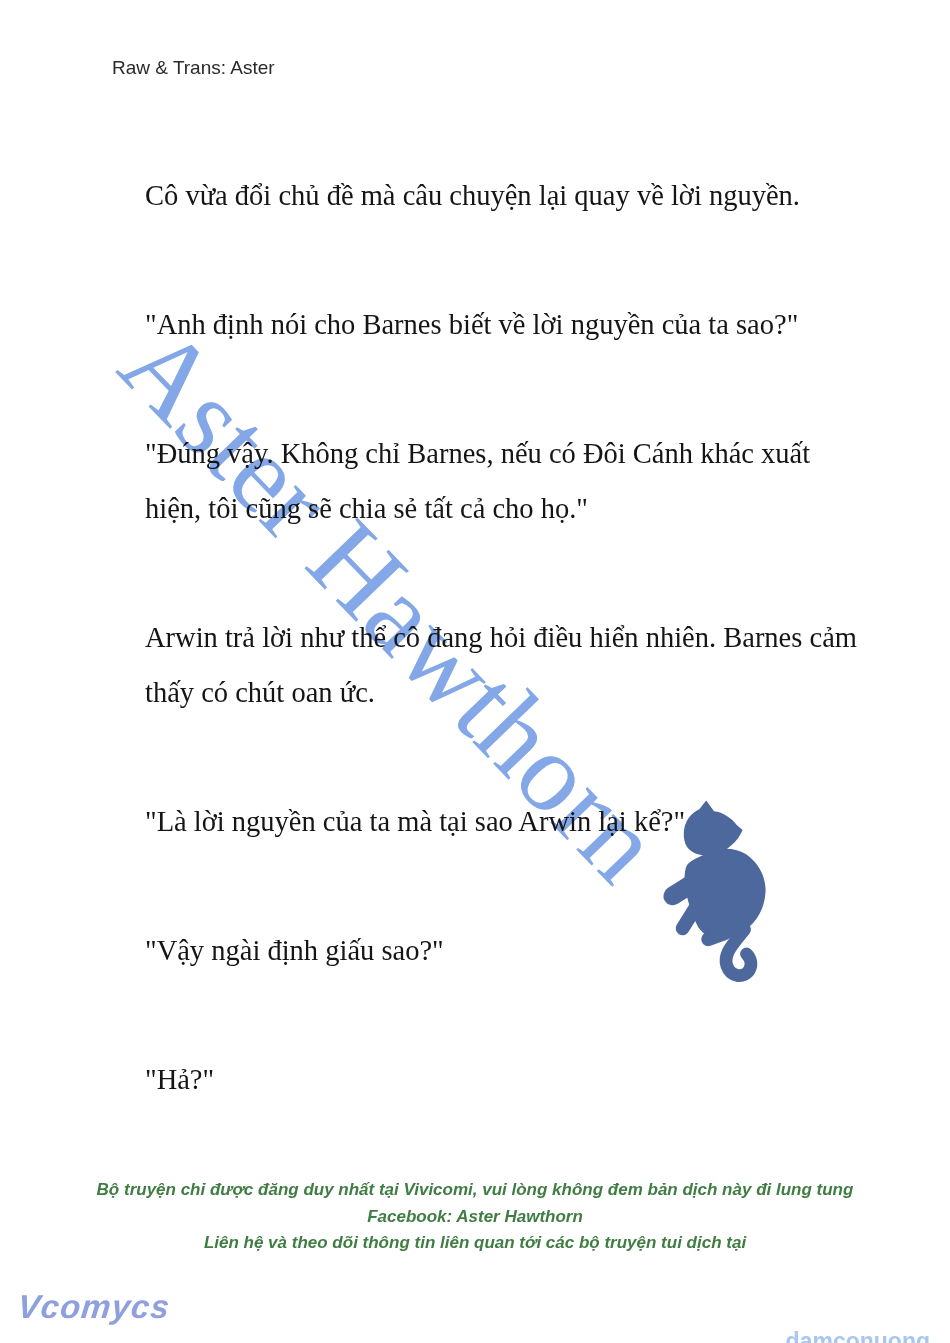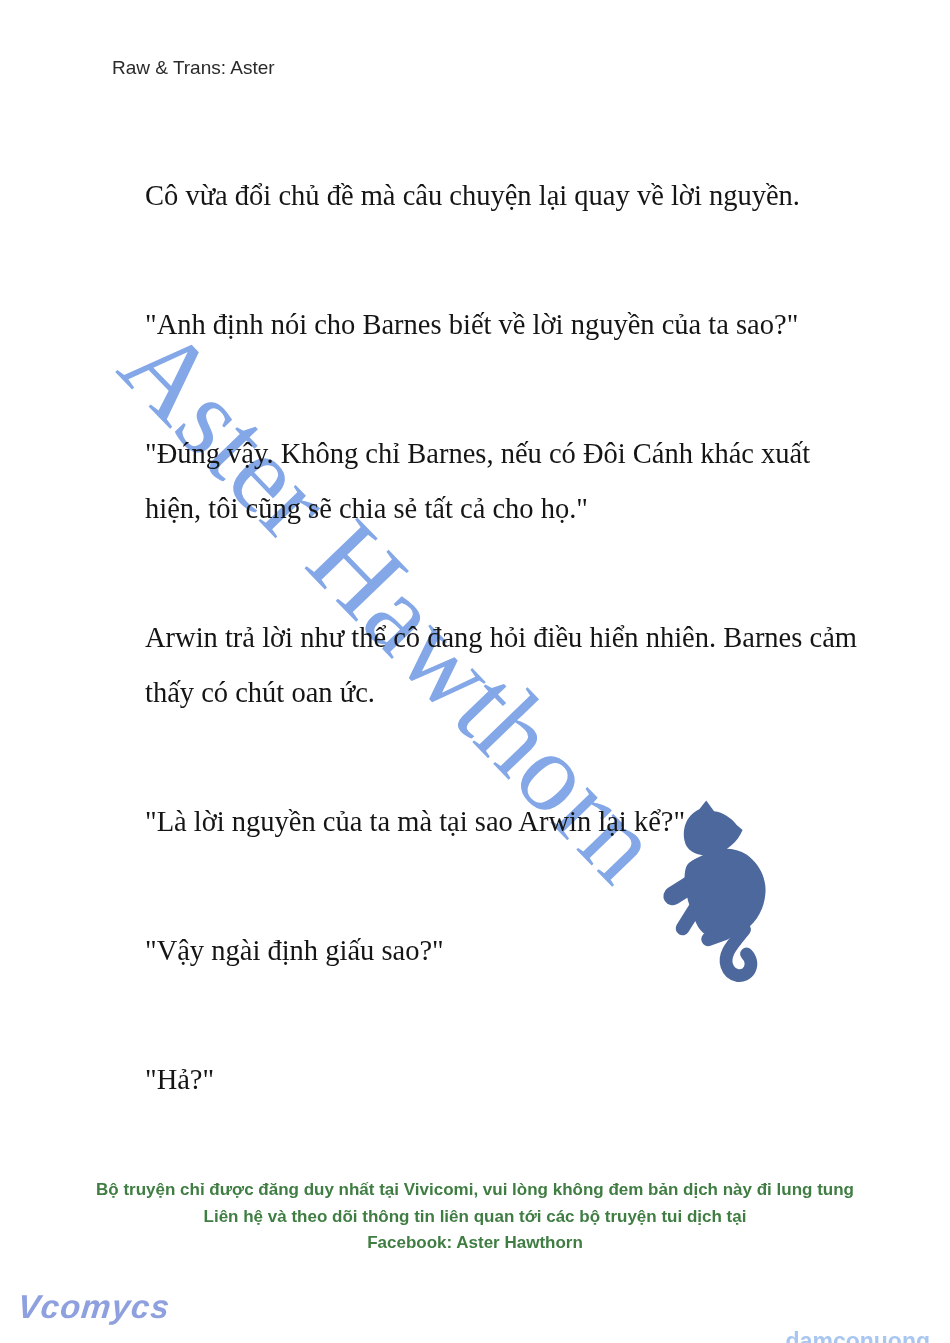--- a/index.html
+++ b/index.html
@@ -58,20 +58,21 @@
     height: 192px;
     z-index: 2;
   }
   .footer {
     position: absolute;
     left: 0;
     top: 1177px;
     width: 100%;
     text-align: center;
     font-family: "Liberation Sans", sans-serif;
+    font-style: italic;
     font-weight: bold;
     font-size: 17px;
     line-height: 26.5px;
     color: #3f7d42;
     z-index: 3;
   }
   .logo {
     position: absolute;
     left: 18px;
     top: 1288px;
@@ -146,21 +147,21 @@
                L 59,14
                C 68,15 77,21 82,28
                L 88,33
                C 83,45 72,55 58,58
                C 43,61 31,55 29,44 Z"></path>
     </g>
   </svg>
 
   <div class="footer">
     <div>Bộ truyện chỉ được đăng duy nhất tại Vivicomi, vui lòng không đem bản dịch này đi lung tung</div>
+    <div>Facebook: Aster Hawthorn</div>
     <div>Liên hệ và theo dõi thông tin liên quan tới các bộ truyện tui dịch tại</div>
-    <div>Facebook: Aster Hawthorn</div>
   </div>
 
   <div class="logo">Vcomycs</div>
 
   <div class="site-credit">damconuong</div>
 
 </div>
 
 </body></html>

